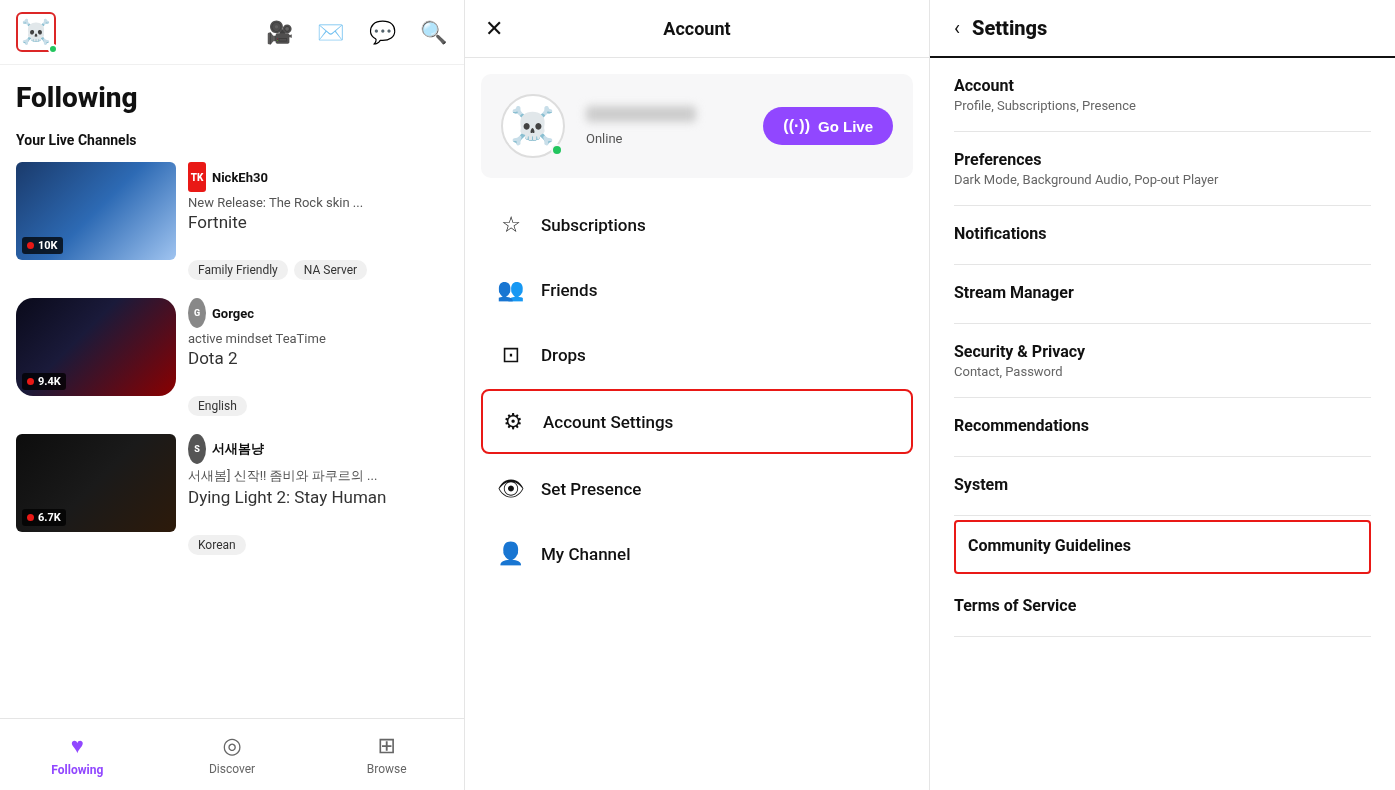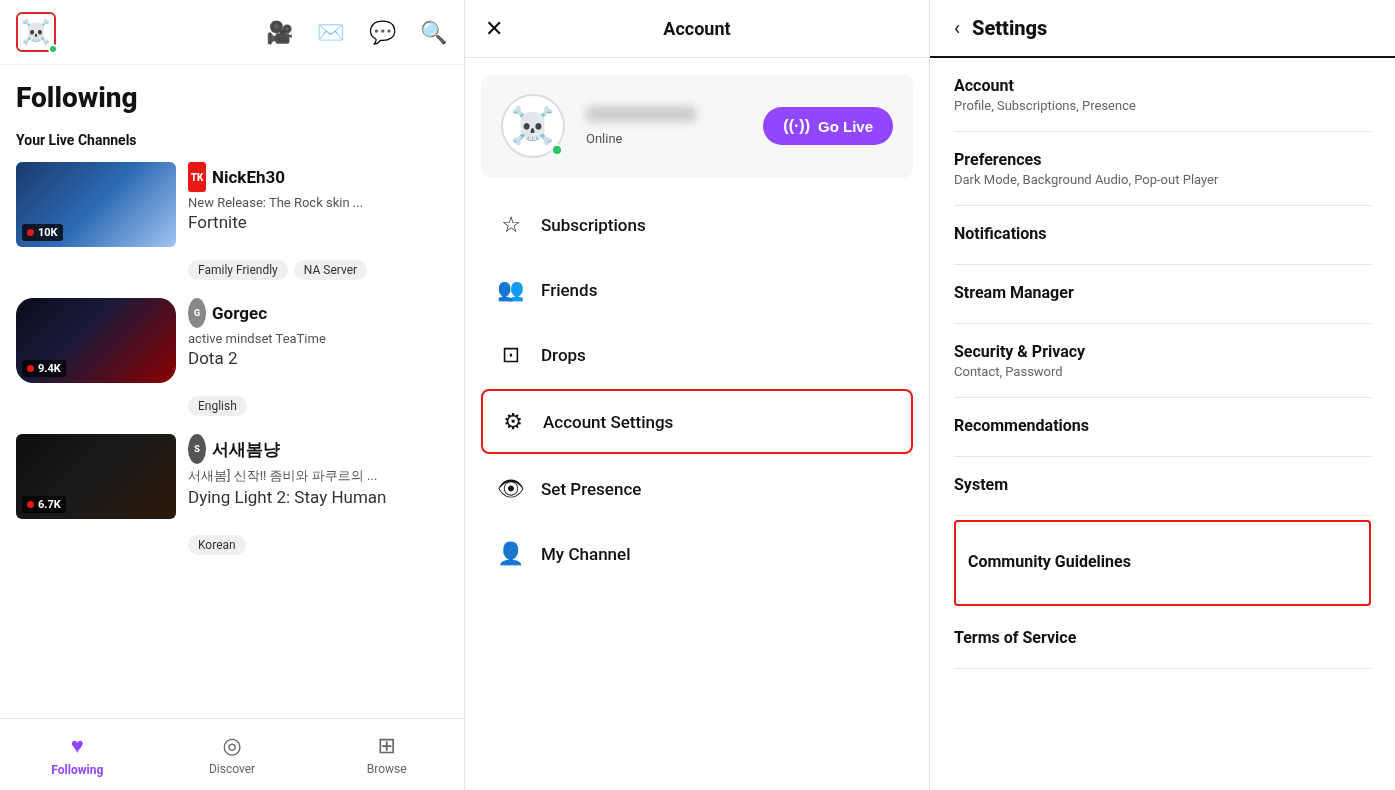--- a/index.html
+++ b/index.html
@@ -94,21 +94,21 @@
 
     .channel-card {
       display: flex;
       align-items: flex-start;
       gap: 12px;
       margin-bottom: 18px;
     }
 
     .channel-thumbnail {
       width: 160px;
-      height: 85px;
+      height: 98px;
       border-radius: 6px;
       position: relative;
       flex-shrink: 0;
       overflow: hidden;
     }
 
     .thumb-1 { background: linear-gradient(135deg, #1a3a6b 0%, #2d6ab4 50%, #a0c4f0 100%); }
     .thumb-2 { background: linear-gradient(135deg, #0a0a1a 0%, #1a1a3a 40%, #8b0000 100%); border-radius: 17px; }
     .thumb-3 { background: linear-gradient(135deg, #0d0d0d 0%, #1a1a1a 50%, #2d1a0a 100%); }
 
@@ -152,21 +152,21 @@
       background: #e91916;
       display: flex;
       align-items: center;
       justify-content: center;
       font-size: 10px;
       color: #fff;
       font-weight: 800;
     }
 
     .channel-name {
-      font-size: 17px;
+      font-size: 13px;
       font-weight: 700;
       color: #111;
     }
 
     .channel-desc {
       font-size: 13px;
       color: #555;
       margin-bottom: 2px;
       white-space: nowrap;
       overflow: hidden;
@@ -420,21 +420,21 @@
       margin-bottom: 3px;
     }
 
     .settings-item-sub {
       font-size: 13px;
       color: #666;
     }
 
     .settings-item.highlighted {
       border: 2px solid #e91916;
-      padding: 30px 12px;
+      padding: 14px 12px;
       border-radius: 4px;
       margin: 4px 0;
     }
   </style>
 </head>
 <body>
 
 <div class="left-panel">
   <div class="top-bar">
     <div class="avatar-wrapper">

